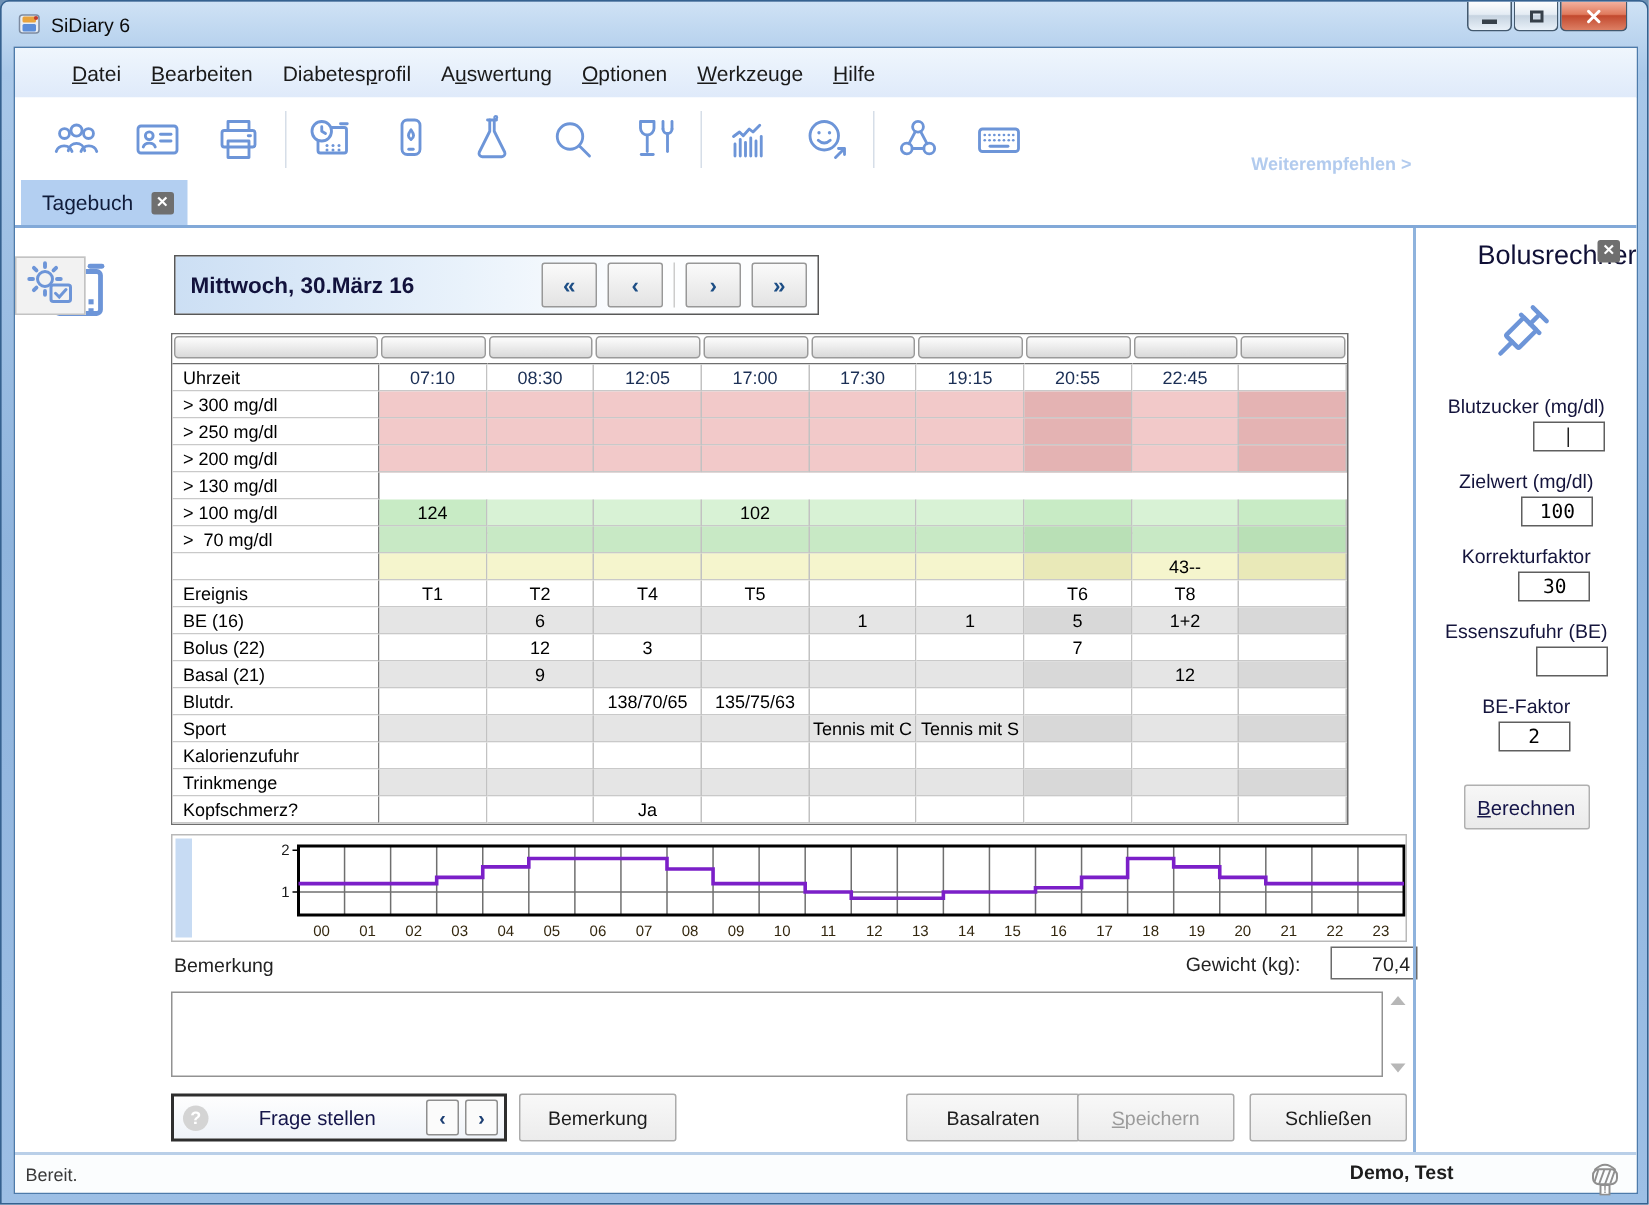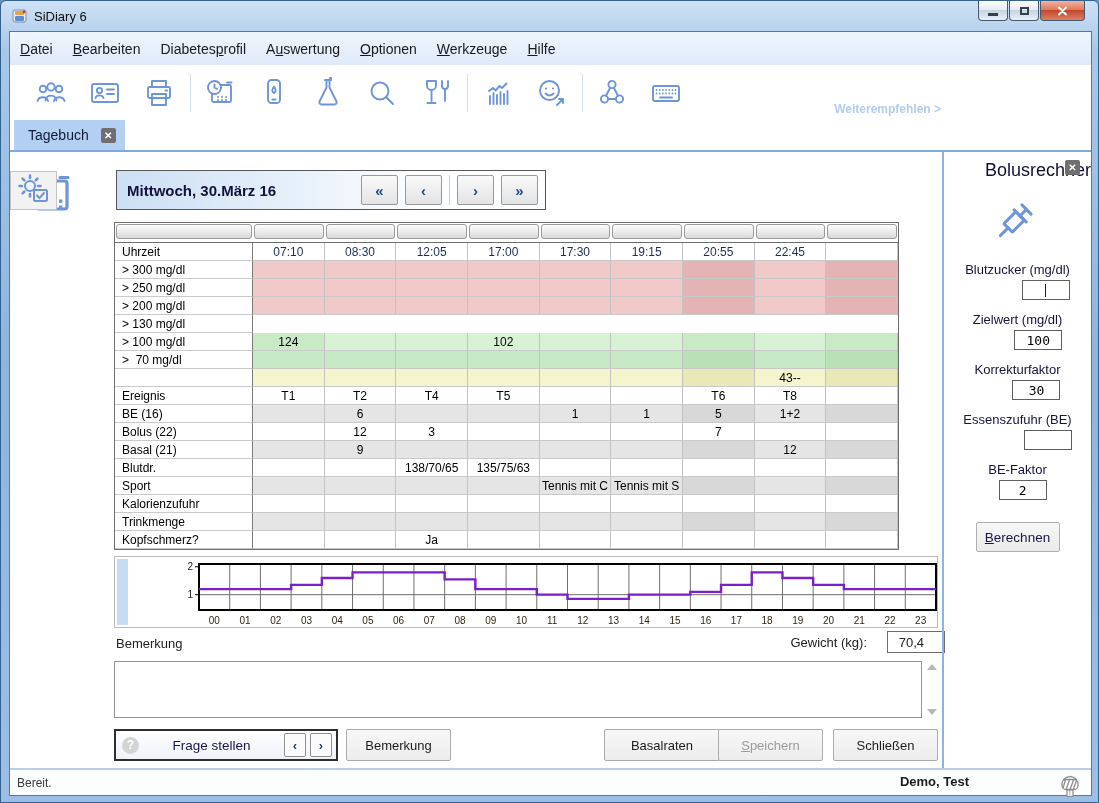--- a/index.html
+++ b/index.html
@@ -16,21 +16,21 @@
     background:linear-gradient(#fefefe,#e4ecf4 45%,#c6d3e0 50%,#e9f1f9);
     display:flex;align-items:center;justify-content:center;}
   .cap.close{width:45px;background:linear-gradient(#f3b2a0,#e07a5d 45%,#c2492e 50%,#dd7f64);}
   .minbar{width:10px;height:3px;background:#36404a;margin-top:8px;}
   .maxsq{width:9px;height:8px;border:2px solid #36404a;margin-top:1px;}
   
   .client{position:absolute;left:8px;top:30px;width:1083px;height:765px;background:#fff;
     border:1px solid #4d7bab;display:flex;flex-direction:column;}
   
   .menubar{flex:0 0 33px;background:linear-gradient(#eff6fd,#dfeafa);display:flex;align-items:center;
-    padding-left:0;}
+    padding-left:28px;}
   .menu-item{font-size:14px;color:#1a1a1a;padding:4px 10px;cursor:default;}
   .menu-item u{text-decoration:underline;}
   
   .toolbar{flex:0 0 55px;background:#fff;display:flex;align-items:center;position:relative;padding-left:24px;}
   .tool{width:34px;height:34px;margin-right:20px;display:flex;align-items:center;justify-content:center;}
   .tsep{width:1px;height:38px;background:#d6dee8;margin:0 12px 0 -6px;}
   .reco{position:absolute;right:150px;bottom:4px;font-weight:bold;font-size:12px;color:#b2cbee;}
   
   .tabbar{flex:0 0 32px;background:#fff;border-bottom:2px solid #82a9d8;display:flex;align-items:stretch;padding-left:4px;}
   .tab{background:#b3cff1;display:flex;align-items:center;gap:12px;padding:0 9px 0 14px;font-size:14px;color:#101c3a;}
@@ -66,21 +66,21 @@
   .bg-gray{background:#e5e5e5;}   .bg-gray.dk{background:#d8d8d8;}
   
   .chartpanel{position:absolute;left:104px;top:404px;width:824px;height:72px;border:1px solid #b9b9b9;background:#fff;}
   .bluestripe{position:absolute;left:2px;top:2px;width:11px;height:66px;background:#c7dbf3;}
   .chartsvg{position:absolute;left:0;top:0;}
   .chartsvg text{font-family:"Liberation Sans",sans-serif;}
   
   .bem-label{position:absolute;left:106px;top:484px;font-size:13px;color:#222;}
   .weight-row{position:absolute;top:479px;right:146px;display:flex;align-items:center;gap:20px;font-size:13px;color:#222;justify-content:space-between;}
   .winput{width:58px;height:22px;border:1px solid #6b6b6b;background:#fff;display:flex;align-items:center;
-    justify-content:flex-end;padding-right:20px;font-size:13px;}
+    justify-content:flex-end;padding-right:4px;font-size:13px;}
   .notes-area{position:absolute;left:104px;top:509px;width:808px;height:57px;border:1px solid #929292;
     resize:none;font-family:inherit;font-size:13px;outline:none;}
   .nscroll{position:absolute;left:915px;top:509px;width:14px;height:57px;display:flex;flex-direction:column;
     justify-content:space-between;align-items:center;padding:3px 0;}
   .tri-up{width:0;height:0;border-left:5px solid transparent;border-right:5px solid transparent;border-bottom:6px solid #b7b7b7;}
   .tri-down{width:0;height:0;border-left:5px solid transparent;border-right:5px solid transparent;border-top:6px solid #b7b7b7;}
   
   .btn{position:absolute;top:577px;height:32px;background:linear-gradient(#f8f8f8,#ececec);
     border:1px solid #ababab;border-radius:2px;font-size:13px;color:#1c1c1c;font-family:inherit;}
   #btn-bemerkung{left:336px;width:105px;}

